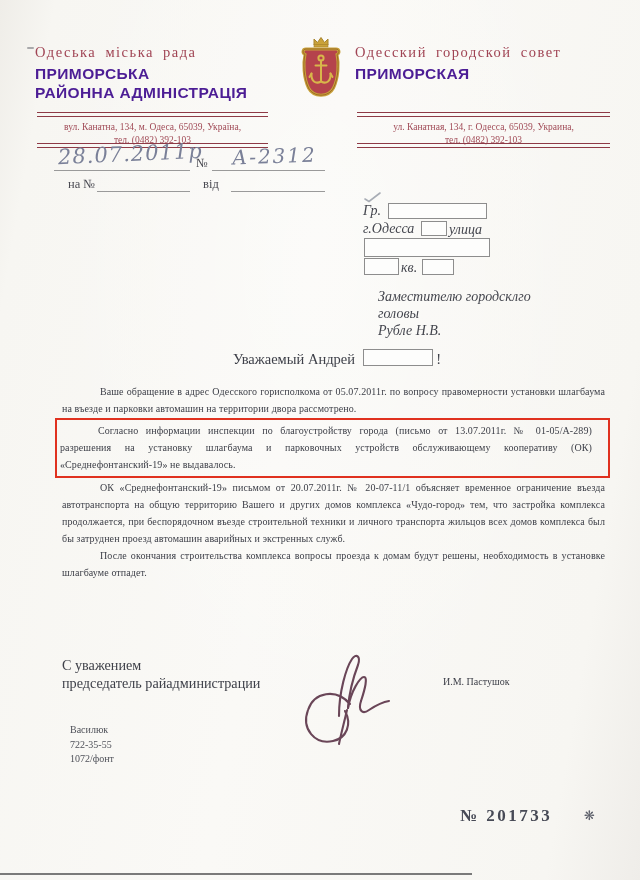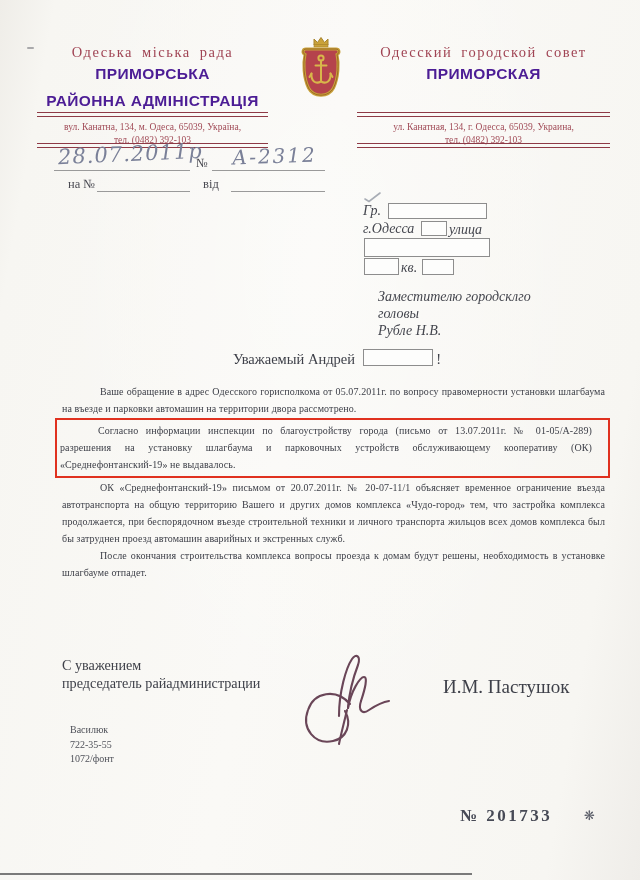--- a/index.html
+++ b/index.html
@@ -3,58 +3,58 @@
 <meta charset="utf-8">
 <style>
   html,body{margin:0;padding:0;width:640px;height:880px;overflow:hidden;}
   body{position:relative;background:#e9e7e2;font-family:"Liberation Serif",serif;}
   .paper{position:absolute;inset:0;
     background:linear-gradient(100deg,#efede8 0%,#f7f6f2 7%,#faf9f6 45%,#f7f6f2 88%,#efede9 100%);}
   .paper:after{content:"";position:absolute;inset:0;
     background:radial-gradient(ellipse at 50% 30%, rgba(255,255,255,.35), rgba(0,0,0,0) 60%);}
   .abs{position:absolute;}
   
-  .hdr-col{position:absolute;text-align:center;color:#9c4050;}
+  .hdr-col{position:absolute;color:#9c4050;}
   .hdr-council{font-size:14.5px;letter-spacing:1.5px;word-spacing:4px;color:#a04454;}
   .hdr-org{font-family:"Liberation Sans",sans-serif;font-weight:bold;color:#4c1d95;
     font-size:15.5px;line-height:19px;letter-spacing:.4px;margin-top:3px;}
   .rule-double{position:absolute;height:2.6px;border-top:1.4px solid #8e3a46;border-bottom:1.4px solid #8e3a46;}
   .hdr-addr{position:absolute;text-align:center;font-size:9.5px;line-height:1.35;color:#a04a56;}
   
   .hand{font-family:"DejaVu Serif",serif;font-style:italic;color:#7a8098;}
   .uline{position:absolute;height:1px;background:#9a9a9a;}
   .plabel{position:absolute;font-size:12.5px;color:#4a4a52;}
   
   .redact{position:absolute;background:#fdfdfc;border:1px solid #8d8d8d;}
   
   .recip-line{font-size:14px;color:#44464e;font-style:italic;}
   
   .letter-body{position:absolute;left:62px;top:383px;width:543px;font-size:10px;
     line-height:17px;color:#3e4049;text-align:justify;letter-spacing:.1px;}
   .letter-body p{margin:0;text-indent:38px;}
   .hl-box{border:2px solid #e0311f;padding:2px 16px 3px 3px;margin:1px -5px 1px -7px;}
   .closing{position:absolute;left:62px;top:656px;font-size:14.2px;line-height:18px;color:#3e4049;}
-  .signer{position:absolute;left:443px;top:676px;font-size:19px;color:#3e4049;}
+  .signer{position:absolute;left:443px;top:676px;font-size:10px;color:#3e4049;}
   .exec{position:absolute;left:70px;top:723px;font-size:10px;line-height:14.5px;color:#4e5058;}
   .docnum{position:absolute;left:460px;top:806px;font-size:17px;font-weight:bold;
     letter-spacing:2.5px;color:#474a56;}
   .stamp-sym{position:absolute;left:584px;top:808px;font-size:13px;color:#5a5d68;font-family:"DejaVu Sans",sans-serif;}
   .scanline-bottom{position:absolute;left:0;top:873px;width:472px;height:1.5px;background:#646464;opacity:.85;}
   .speck{position:absolute;left:27px;top:47px;width:7px;height:2px;background:#a9a9ab;border-radius:1px;}
 </style>
 </head>
 <body>
 
 <div class="paper"></div>
 <div class="speck"></div>
 
 <div class="hdr-col" style="left:35px;top:44px;width:235px;">
   <div class="hdr-council">Одеська міська рада</div>
   <div class="hdr-org">ПРИМОРСЬКА</div>
-  <div class="hdr-org" style="margin-top:8px;">РАЙОННА АДМІНІСТРАЦІЯ</div>
+  <div class="hdr-org" style="margin-top:0;">РАЙОННА АДМІНІСТРАЦІЯ</div>
 </div>
 <div class="rule-double" style="left:37px;top:112px;width:231px;"></div>
 <div class="hdr-addr" style="left:37px;top:121px;width:231px;">
   <div>вул. Канатна, 134, м. Одеса, 65039, Україна,</div>
   <div>тел. (0482) 392-103</div>
 </div>
 <div class="rule-double" style="left:37px;top:143px;width:231px;"></div>
 
 <svg class="abs" style="left:300px;top:36px;" width="42" height="72" viewBox="0 0 42 72">
   <path d="M14,9 L14,3 L17.5,6.5 L21,1.5 L24.5,6.5 L28,3 L28,9 Z" fill="#c9a23a" stroke="#a8842d" stroke-width="1"></path>

